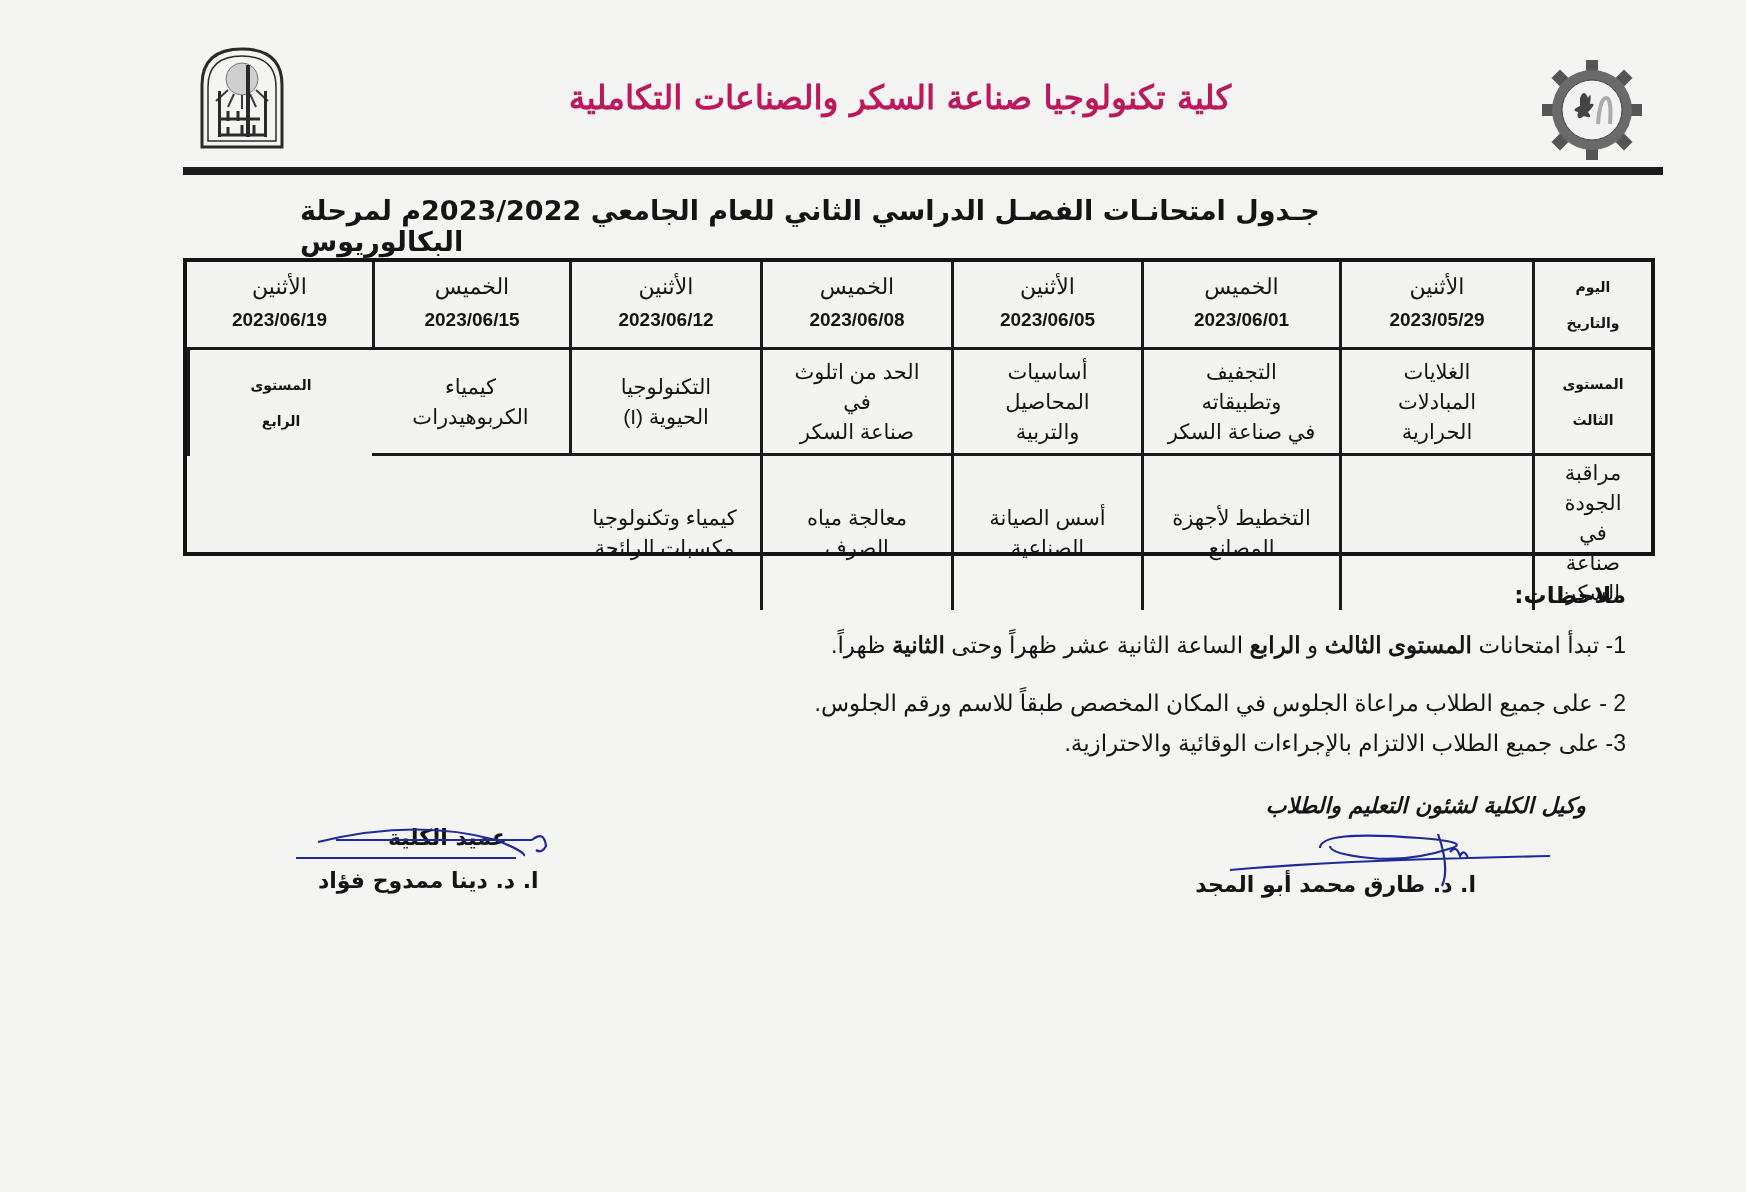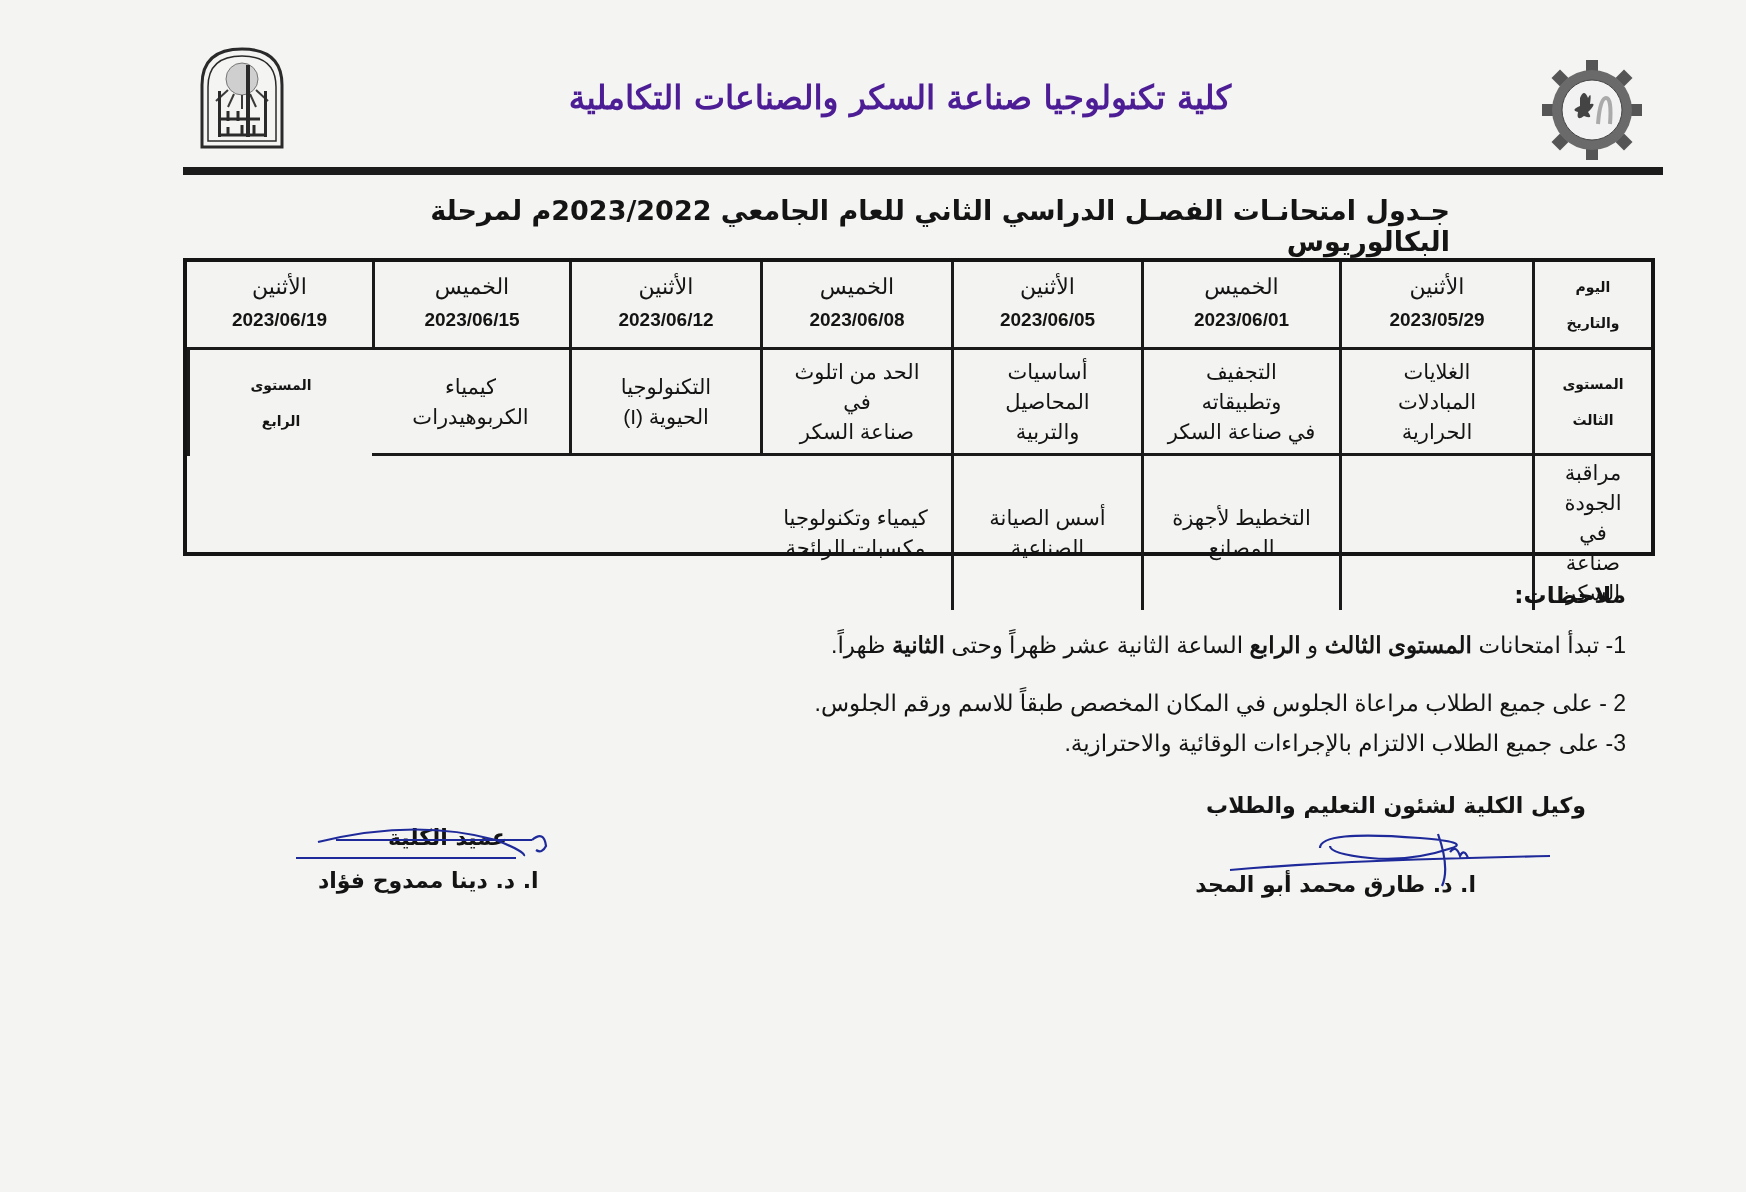--- a/index.html
+++ b/index.html
@@ -12,26 +12,26 @@
   }
   .abs { position: absolute; }
 
   
   .logo-left { left: 198px; top: 45px; width: 88px; height: 104px; }
   .logo-right { left: 1540px; top: 58px; width: 104px; height: 104px; }
 
   .college-title {
     left: 500px; top: 78px; width: 800px; text-align: center;
     font-family: "DejaVu Serif", serif; font-weight: bold; font-size: 33px;
-    color: #4c1d95; letter-spacing: 0;
+    color: #be185d; letter-spacing: 0;
   }
   .divider { left: 183px; top: 167px; width: 1480px; height: 8px; background: #1b1b1b; }
 
   .schedule-title {
-    left: 300px; top: 195px; width: 1150px; text-align: right;
+    left: 300px; top: 195px; width: 1150px; text-align: left;
     font-family: "DejaVu Sans", sans-serif; font-weight: bold; font-size: 27px;
   }
 
   
   .tbl {
     left: 183px; top: 258px; width: 1472px; height: 298px;
     border: 4px solid #141414; box-sizing: border-box;
     display: grid;
     grid-template-columns: 119px 193px 198px 190px 191px 191px 197px 185px;
     grid-template-rows: 88px 106px 1fr;
@@ -54,21 +54,21 @@
   .notes-title { right: 120px; top: 582px; font-weight: bold; font-size: 23px; font-family: "DejaVu Sans", sans-serif; }
   .note { right: 120px; font-family: "Liberation Sans", sans-serif; font-size: 23px; }
   .note b { font-weight: bold; margin-top: 16px; }
   .n1 { top: 632px; }
   .n2 { top: 690px; }
   .n3 { top: 730px; }
 
   
   .sig-title { font-family: "DejaVu Sans", sans-serif; font-weight: bold; font-size: 22px; }
   .sig-name { font-family: "DejaVu Sans", sans-serif; font-weight: bold; font-size: 22px; }
-  .vice-title { right: 160px; top: 793px; }
+  .vice-title { right: 160px; top: 793px; font-style: italic; }
   .vice-name { right: 270px; top: 872px; }
   .dean-title { left: 388px; top: 825px; }
   .dean-name { left: 318px; top: 868px; }
   .sig-svg { pointer-events: none; }
 </style>
 </head>
 <body>
 
 <div class="abs logo-left">
   <svg width="88" height="104" viewBox="0 0 88 104">
@@ -189,20 +189,23 @@
     </div>
   <div class="cell last-row"></div>
   <div class="cell last-row">
       <span>التخطيط لأجهزة</span>
       <span>المصانع</span>
     </div>
   <div class="cell last-row">
       <span>أسس الصيانة</span>
       <span>الصناعية</span>
     </div>
+  <div class="cell last-row">
+      <span>معالجة مياه الصرف</span>
+    </div>
   <div class="cell last-row last-col">
       <span>كيمياء وتكنولوجيا</span>
       <span>مكسبات الرائحة</span>
     </div>
 </div>
 
 <div class="abs notes-title">ملاحظات:</div>
 <div class="abs note n1"><span>1- تبدأ امتحانات </span><b>المستوى الثالث</b><span> و </span><b>الرابع</b><span> الساعة الثانية عشر ظهراً وحتى </span><b>الثانية</b><span> ظهراً.</span></div>
 <div class="abs note n2">2 - على جميع الطلاب مراعاة الجلوس في المكان المخصص طبقاً للاسم ورقم الجلوس.</div>
 <div class="abs note n3">3- على جميع الطلاب الالتزام بالإجراءات الوقائية والاحترازية.</div>

